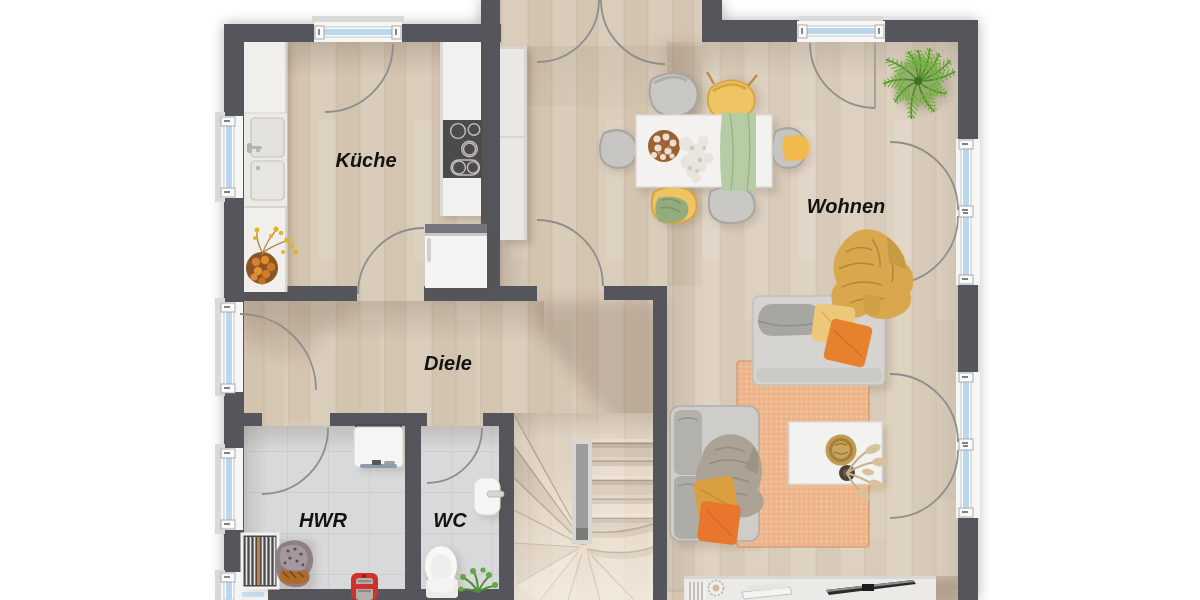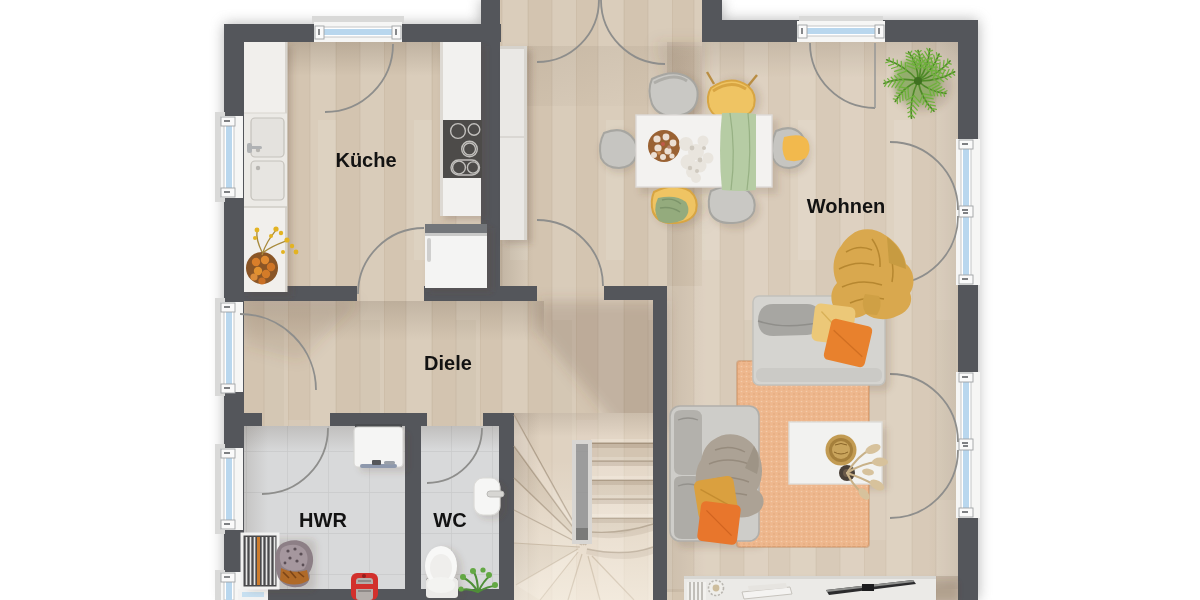--- a/index.html
+++ b/index.html
@@ -1,17 +1,17 @@
 <!DOCTYPE html>
 <html><head>
 <meta charset="utf-8">
 <style>
 html,body{margin:0;padding:0;background:#ffffff;}
 #stage{position:relative;width:1200px;height:600px;overflow:hidden;background:#ffffff;
-font-family:"Liberation Sans",sans-serif;}
+font-family:"Liberation Sans",sans-serif;font-style:italic;}
 svg{display:block;}
 </style>
 </head>
 <body>
 <div id="stage">
 <svg width="1200" height="600" viewBox="0 0 1200 600">
 <defs>
   <pattern id="wood" width="96" height="600" patternUnits="userSpaceOnUse">
     <rect width="96" height="600" fill="#d7cab8"></rect>
     <rect x="0" width="22" height="600" fill="#d4c5b1"></rect>

